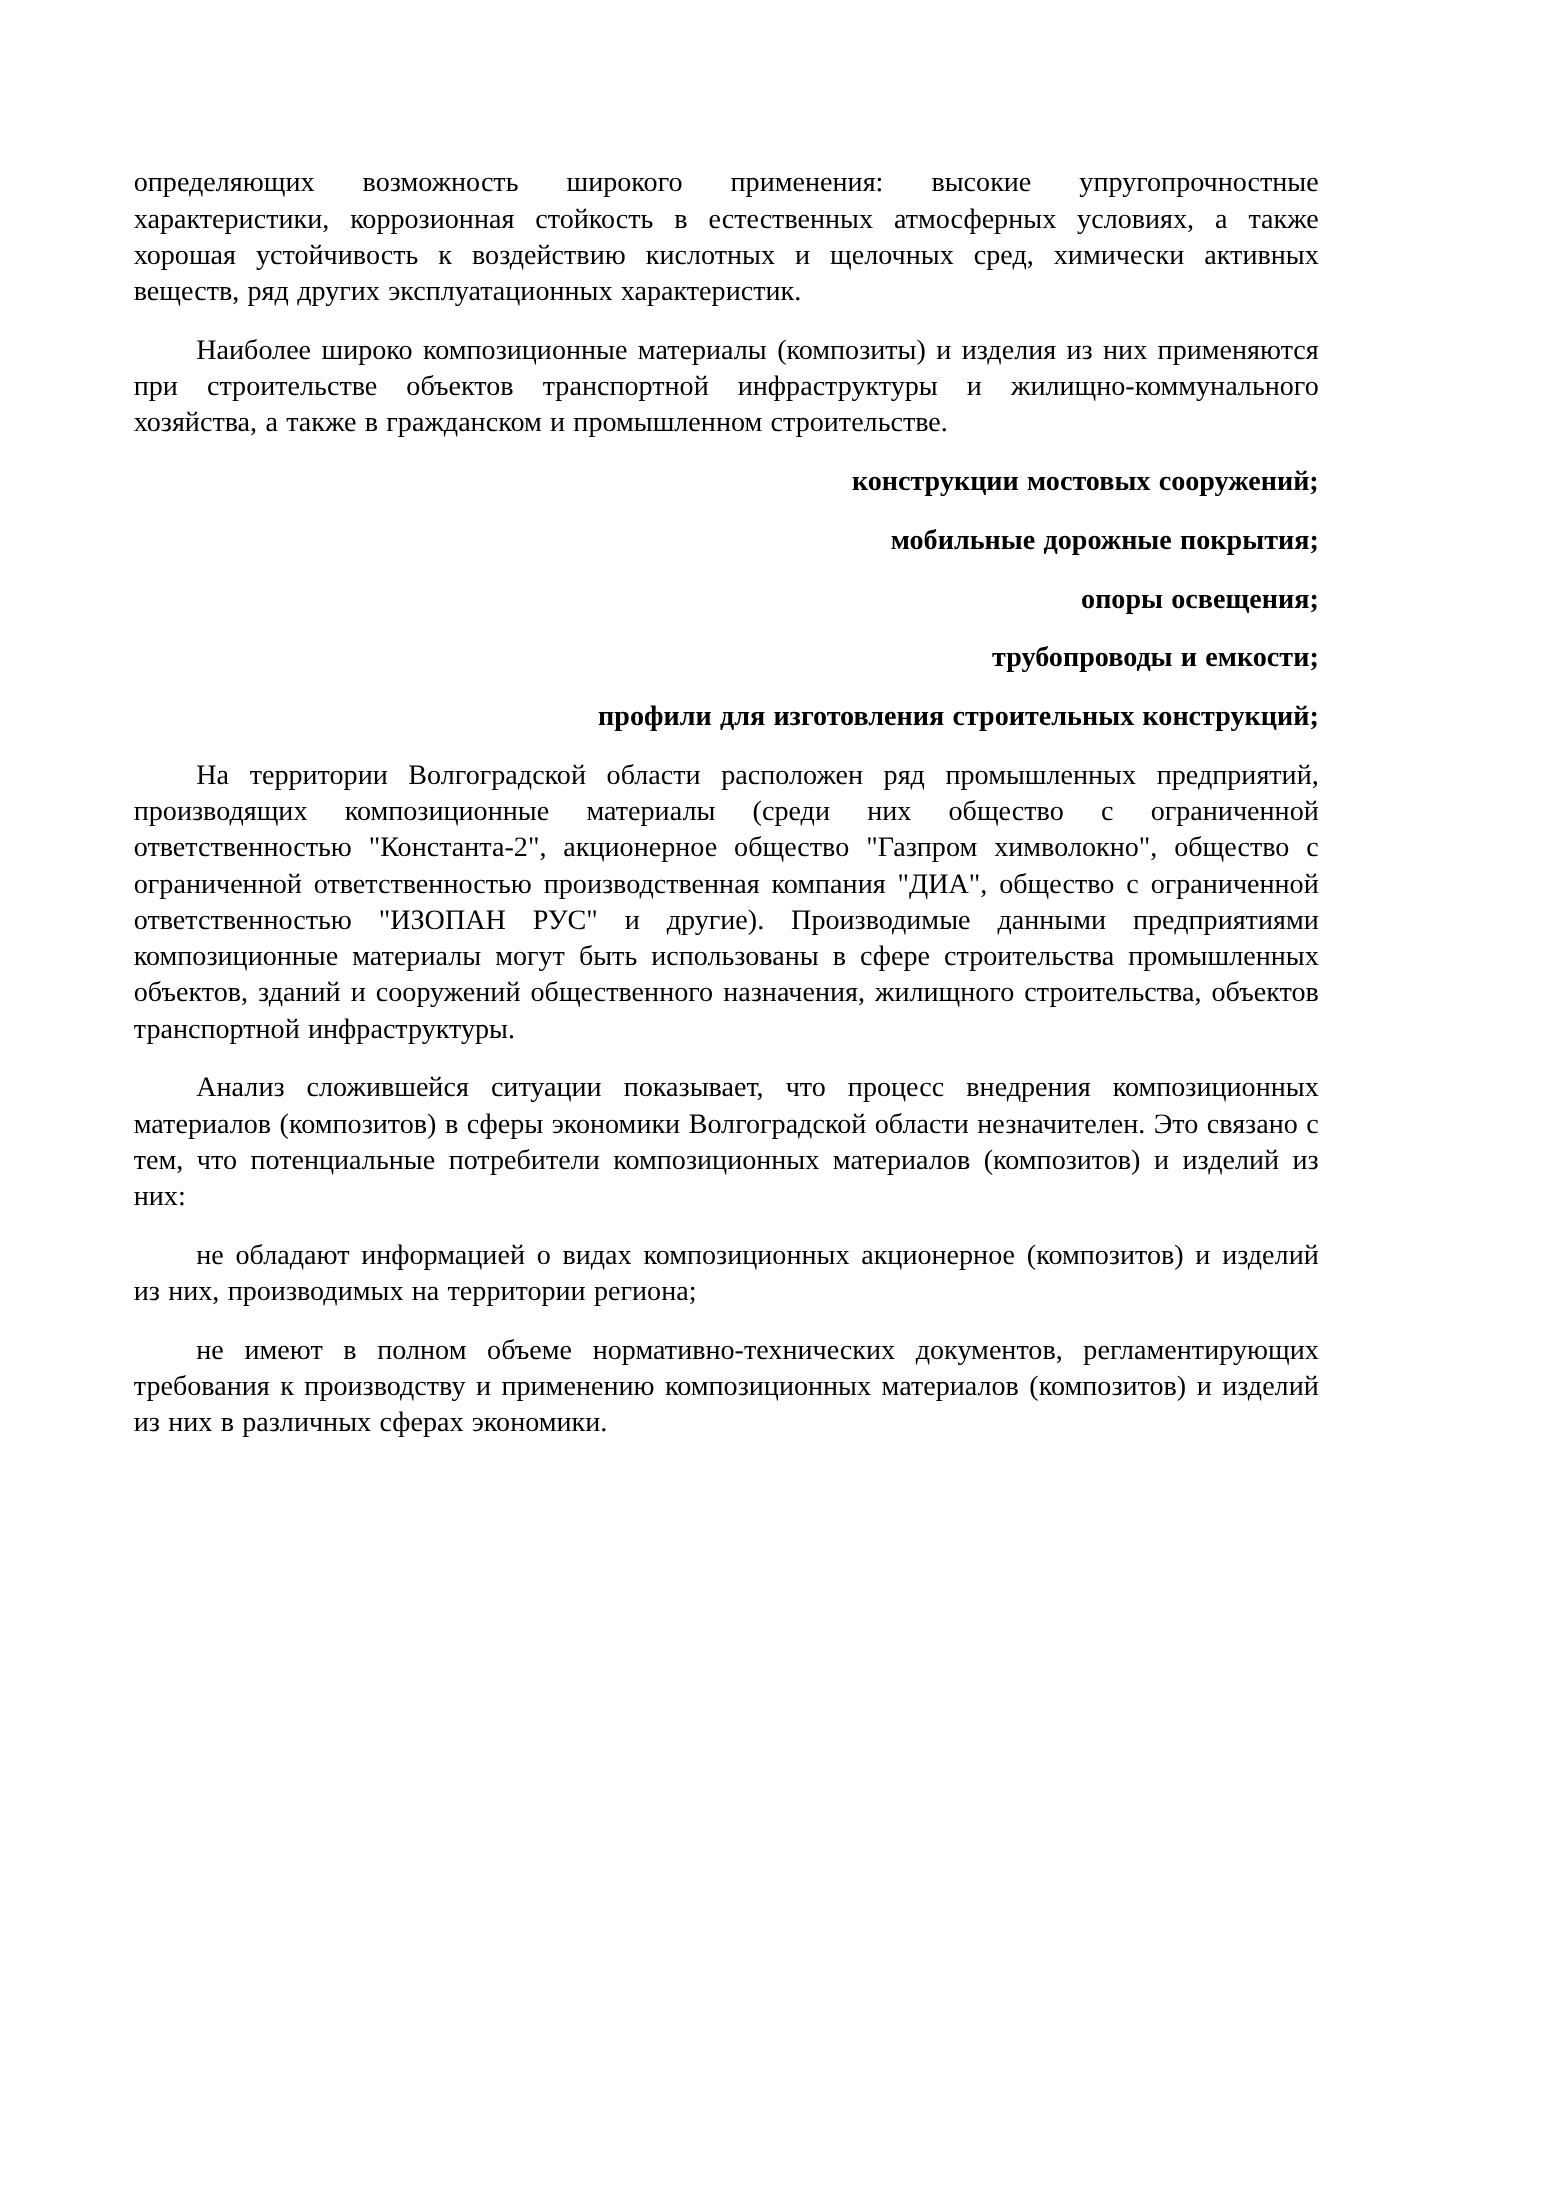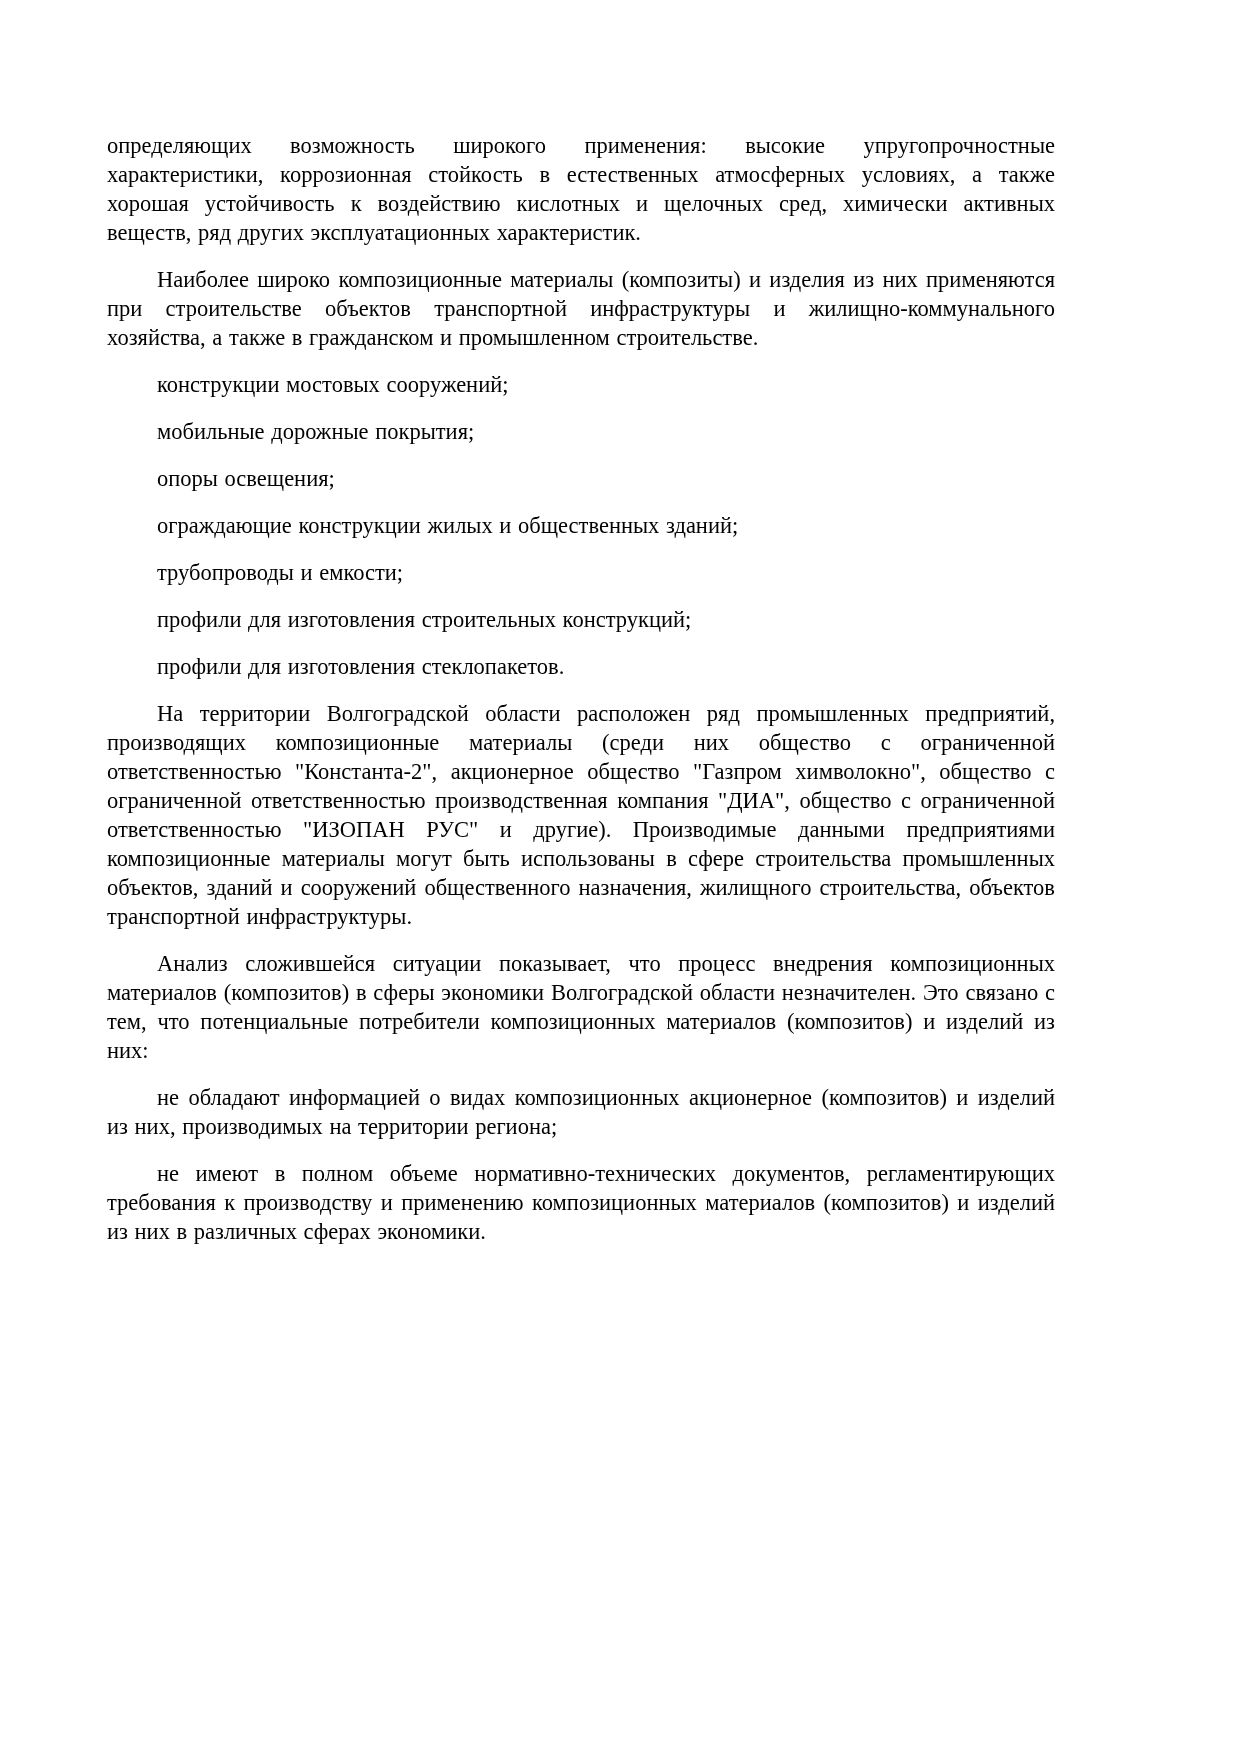--- a/index.html
+++ b/index.html
@@ -23,35 +23,34 @@
     line-height: 29px;
     text-align: justify;
     margin: 0 0 18px 0;
     word-spacing: 1px;
   }
   .doc-body p.indented {
     text-indent: 50px;
   }
   .doc-body p.list-item {
     text-indent: 50px;
-    text-align: left;
+    text-align: right;
+    font-weight: bold;
   }
 </style>
 </head>
 <body>
 
 <div class="page">
   <div class="doc-body">
       <p class="">определяющих возможность широкого применения: высокие упругопрочностные характеристики, коррозионная стойкость в естественных атмосферных условиях, а также хорошая устойчивость к воздействию кислотных и щелочных сред, химически активных веществ, ряд других эксплуатационных характеристик.</p>
       <p class="indented">Наиболее широко композиционные материалы (композиты) и изделия из них применяются при строительстве объектов транспортной инфраструктуры и жилищно-коммунального хозяйства, а также в гражданском и промышленном строительстве.</p>
       <p class="list-item">конструкции мостовых сооружений;</p>
       <p class="list-item">мобильные дорожные покрытия;</p>
       <p class="list-item">опоры освещения;</p>
-      <p class="list-item">ограждающие конструкции жилых и общественных зданий;</p>
       <p class="list-item">трубопроводы и емкости;</p>
       <p class="list-item">профили для изготовления строительных конструкций;</p>
-      <p class="list-item">профили для изготовления стеклопакетов.</p>
       <p class="indented">На территории Волгоградской области расположен ряд промышленных предприятий, производящих композиционные материалы (среди них общество с ограниченной ответственностью "Константа-2", акционерное общество "Газпром химволокно", общество с ограниченной ответственностью производственная компания "ДИА", общество с ограниченной ответственностью "ИЗОПАН РУС" и другие). Производимые данными предприятиями композиционные материалы могут быть использованы в сфере строительства промышленных объектов, зданий и сооружений общественного назначения, жилищного строительства, объектов транспортной инфраструктуры.</p>
       <p class="indented">Анализ сложившейся ситуации показывает, что процесс внедрения композиционных материалов (композитов) в сферы экономики Волгоградской области незначителен. Это связано с тем, что потенциальные потребители композиционных материалов (композитов) и изделий из них:</p>
       <p class="indented">не обладают информацией о видах композиционных акционерное (композитов) и изделий из них, производимых на территории региона;</p>
       <p class="indented">не имеют в полном объеме нормативно-технических документов, регламентирующих требования к производству и применению композиционных материалов (композитов) и изделий из них в различных сферах экономики.</p>
     </div>
 </div>
 
 </body></html>

